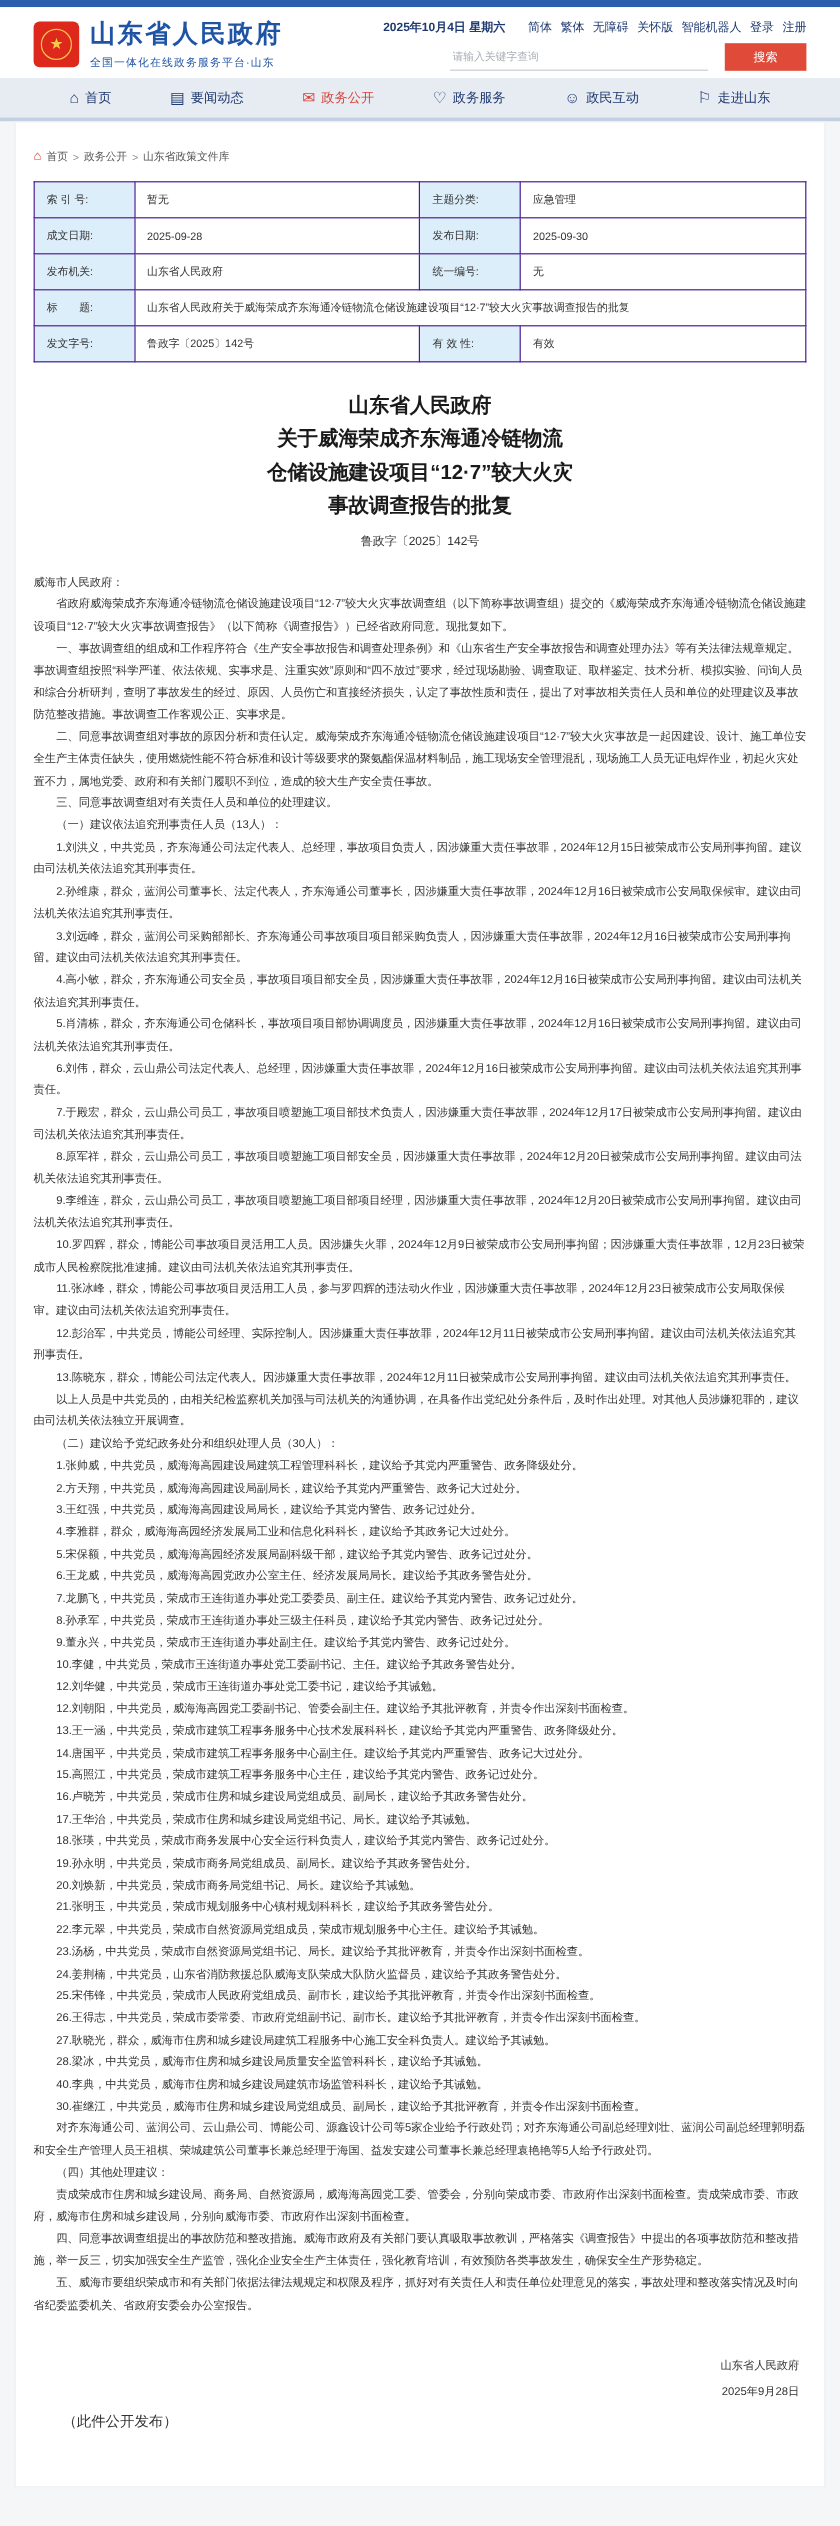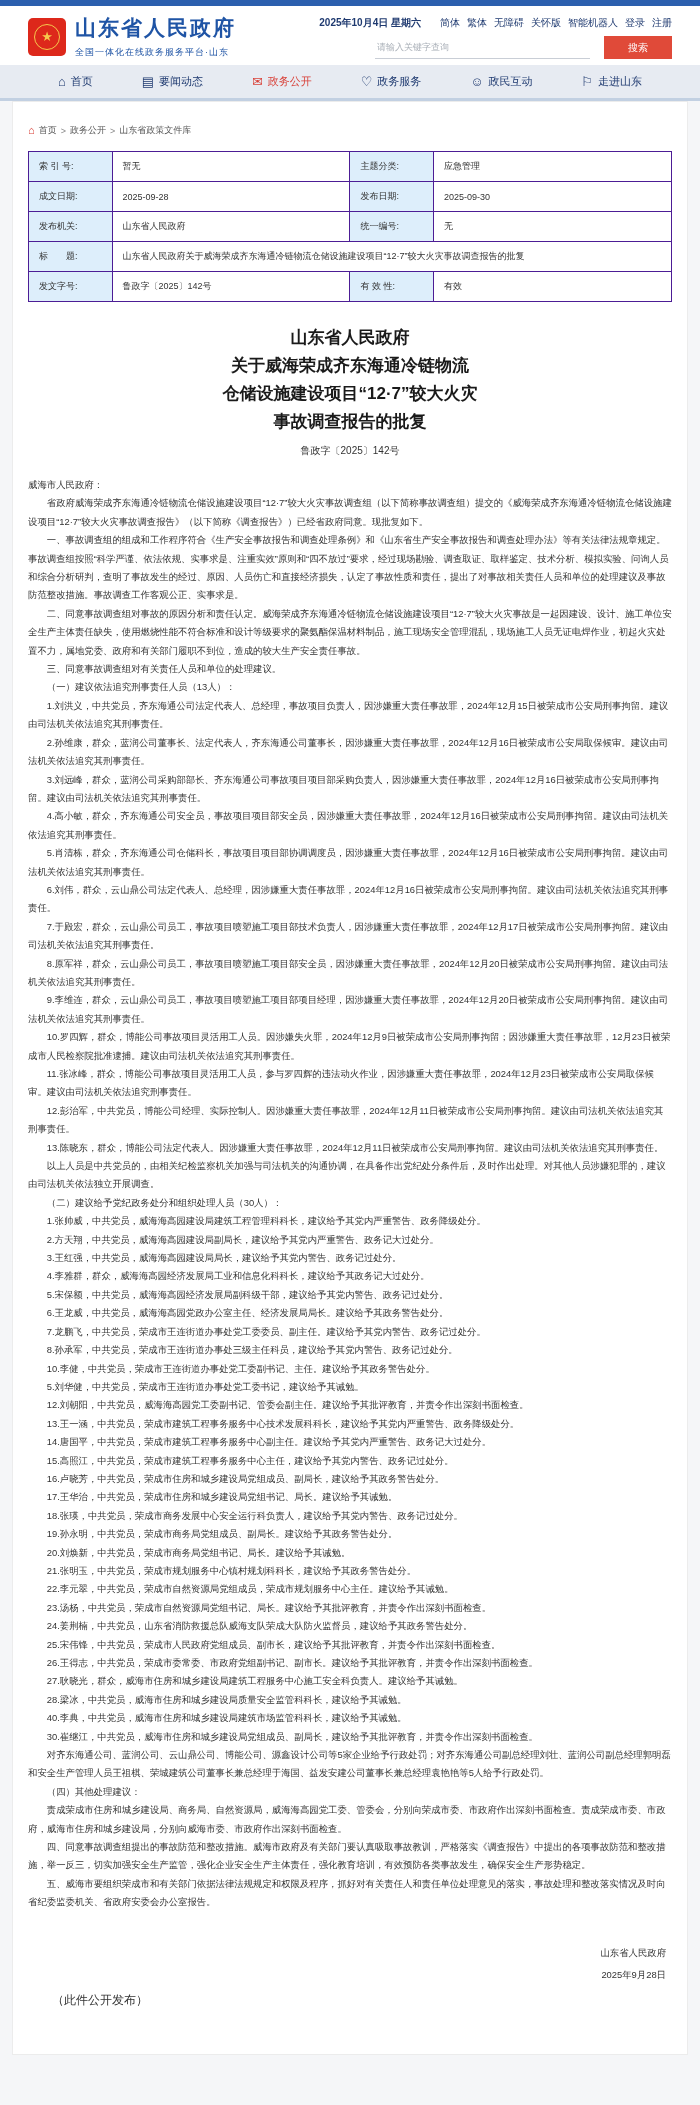--- a/index.html
+++ b/index.html
@@ -196,22 +196,23 @@
       <p>以上人员是中共党员的，由相关纪检监察机关加强与司法机关的沟通协调，在具备作出党纪处分条件后，及时作出处理。对其他人员涉嫌犯罪的，建议由司法机关依法独立开展调查。</p>
       <p>（二）建议给予党纪政务处分和组织处理人员（30人）：</p>
       <p>1.张帅威，中共党员，威海海高园建设局建筑工程管理科科长，建议给予其党内严重警告、政务降级处分。</p>
       <p>2.方天翔，中共党员，威海海高园建设局副局长，建议给予其党内严重警告、政务记大过处分。</p>
       <p>3.王红强，中共党员，威海海高园建设局局长，建议给予其党内警告、政务记过处分。</p>
       <p>4.李雅群，群众，威海海高园经济发展局工业和信息化科科长，建议给予其政务记大过处分。</p>
       <p>5.宋保额，中共党员，威海海高园经济发展局副科级干部，建议给予其党内警告、政务记过处分。</p>
       <p>6.王龙威，中共党员，威海海高园党政办公室主任、经济发展局局长。建议给予其政务警告处分。</p>
       <p>7.龙鹏飞，中共党员，荣成市王连街道办事处党工委委员、副主任。建议给予其党内警告、政务记过处分。</p>
       <p>8.孙承军，中共党员，荣成市王连街道办事处三级主任科员，建议给予其党内警告、政务记过处分。</p>
+      <p>9.董永兴，中共党员，荣成市王连街道办事处副主任。建议给予其党内警告、政务记过处分。</p>
       <p>10.李健，中共党员，荣成市王连街道办事处党工委副书记、主任。建议给予其政务警告处分。</p>
-      <p>5.刘华健，中共党员，荣成市王连街道办事处党工委书记，建议给予其诫勉。</p>
+      <p>12.刘华健，中共党员，荣成市王连街道办事处党工委书记，建议给予其诫勉。</p>
       <p>12.刘朝阳，中共党员，威海海高园党工委副书记、管委会副主任。建议给予其批评教育，并责令作出深刻书面检查。</p>
       <p>13.王一涵，中共党员，荣成市建筑工程事务服务中心技术发展科科长，建议给予其党内严重警告、政务降级处分。</p>
       <p>14.唐国平，中共党员，荣成市建筑工程事务服务中心副主任。建议给予其党内严重警告、政务记大过处分。</p>
       <p>15.高照江，中共党员，荣成市建筑工程事务服务中心主任，建议给予其党内警告、政务记过处分。</p>
       <p>16.卢晓芳，中共党员，荣成市住房和城乡建设局党组成员、副局长，建议给予其政务警告处分。</p>
       <p>17.王华治，中共党员，荣成市住房和城乡建设局党组书记、局长。建议给予其诫勉。</p>
       <p>18.张瑛，中共党员，荣成市商务发展中心安全运行科负责人，建议给予其党内警告、政务记过处分。</p>
       <p>19.孙永明，中共党员，荣成市商务局党组成员、副局长。建议给予其政务警告处分。</p>
       <p>20.刘焕新，中共党员，荣成市商务局党组书记、局长。建议给予其诫勉。</p>
       <p>21.张明玉，中共党员，荣成市规划服务中心镇村规划科科长，建议给予其政务警告处分。</p>

